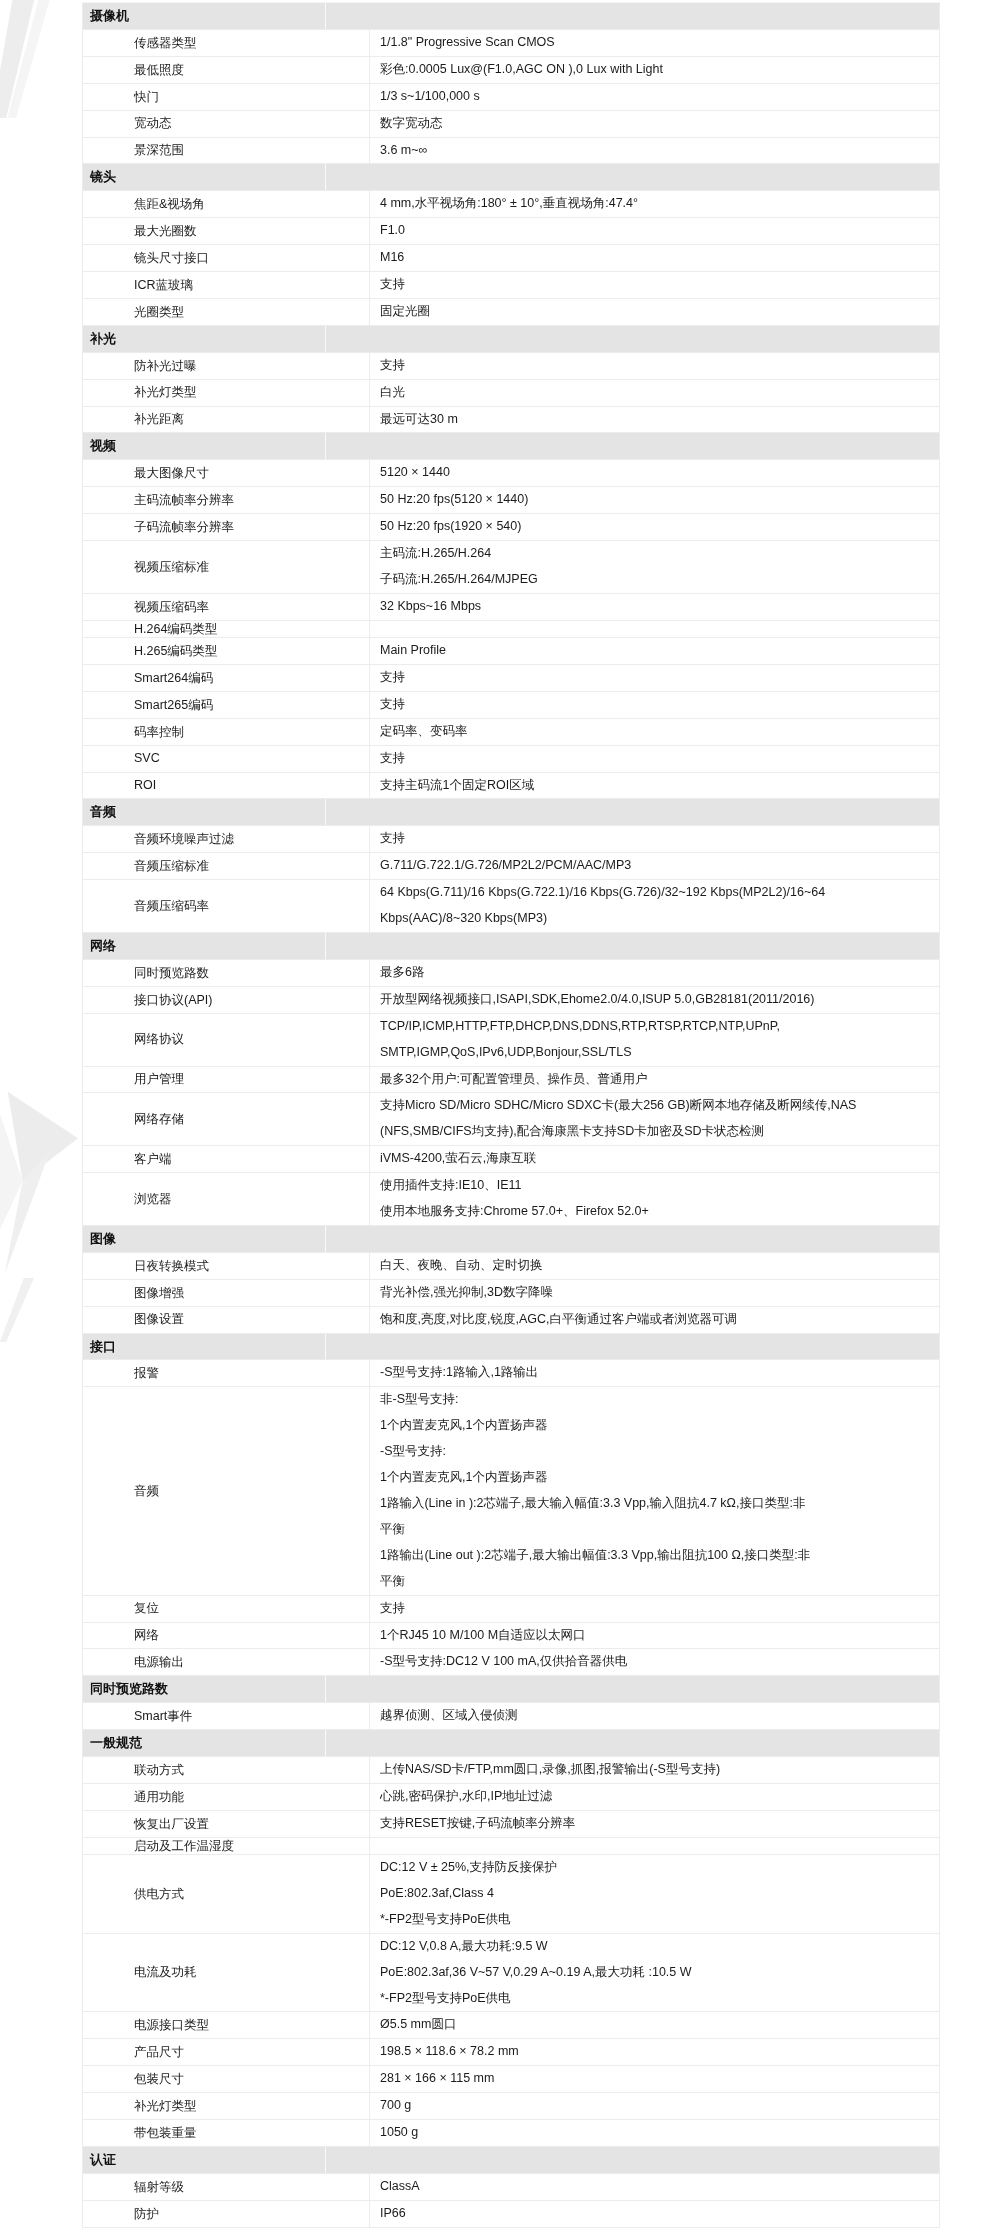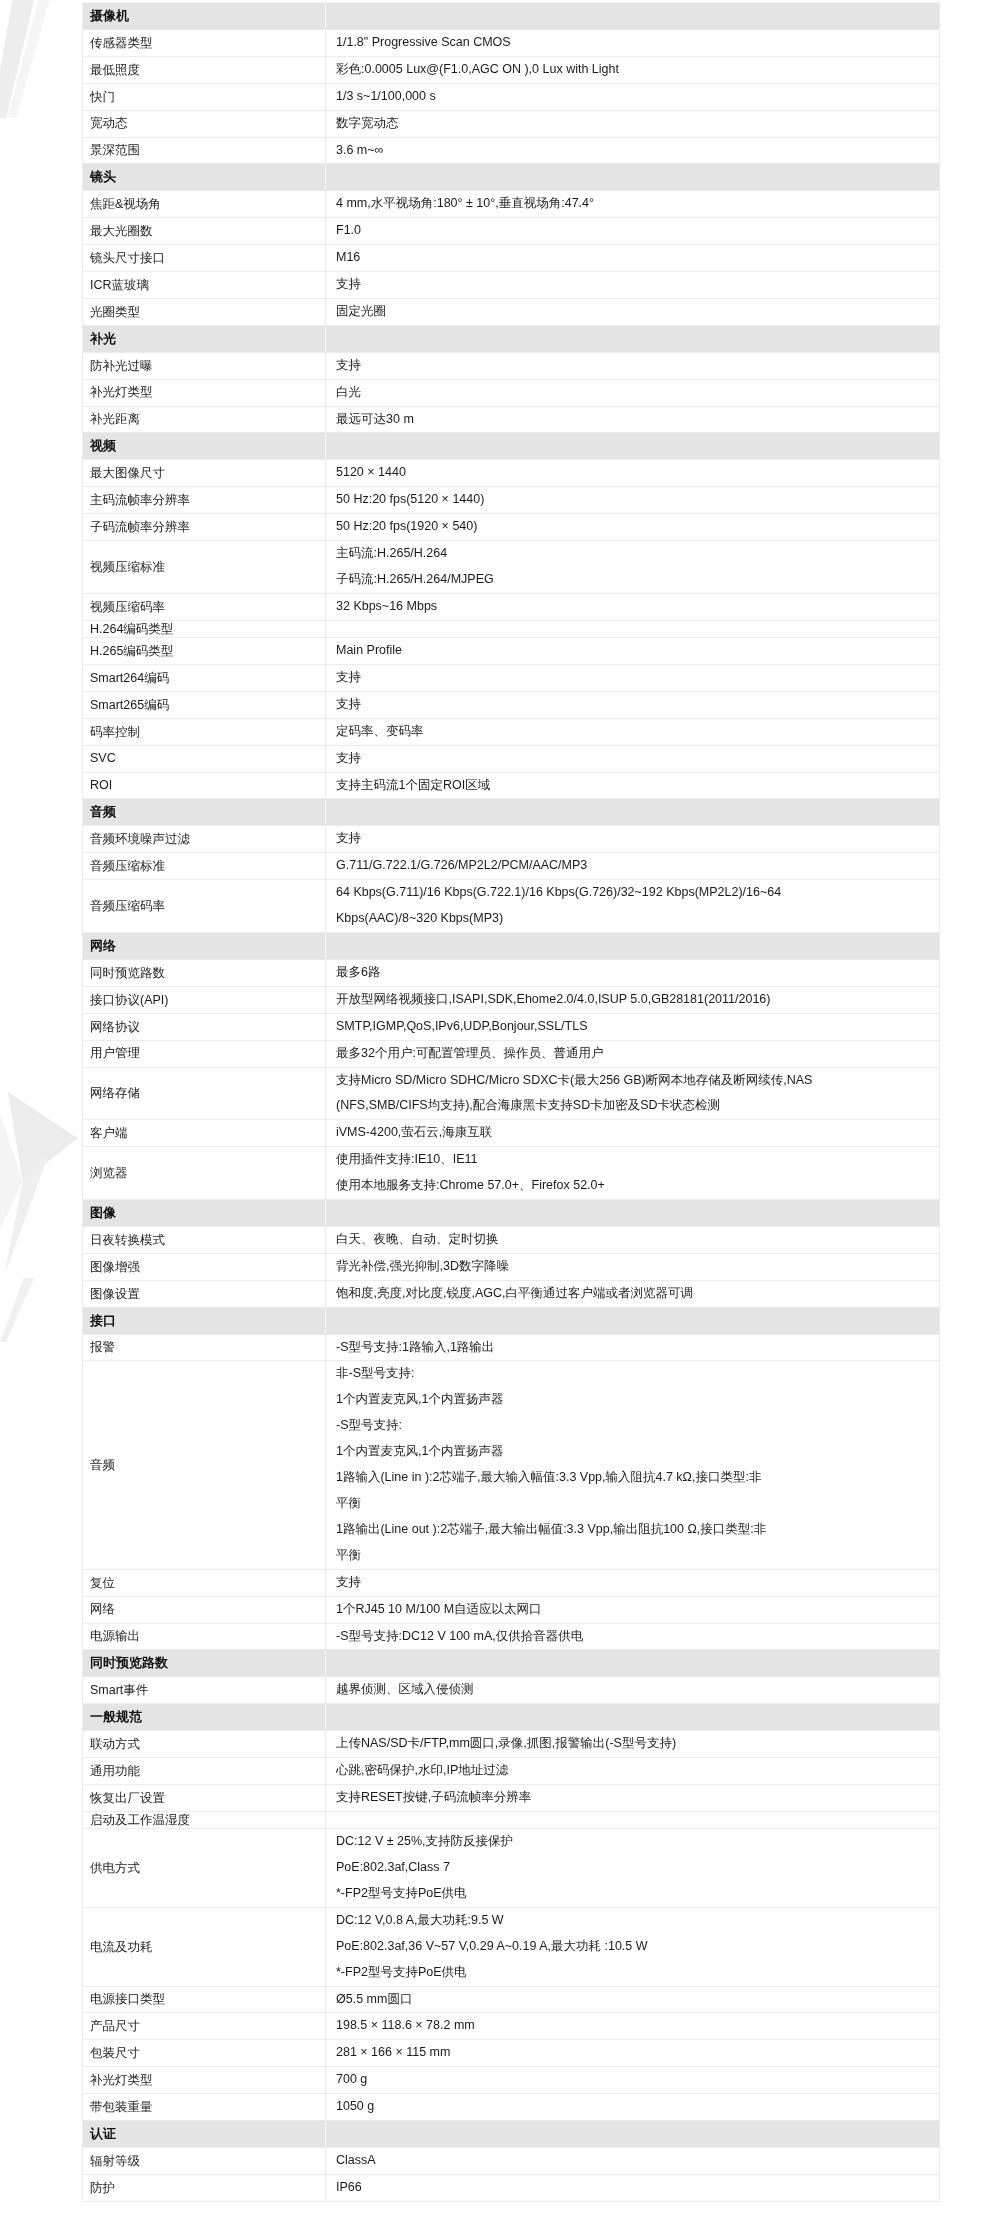--- a/index.html
+++ b/index.html
@@ -53,21 +53,21 @@
   }
   .row{
     display:flex;
     border-bottom:1px solid var(--border);
   }
   .lbl{
     flex:0 0 243px;width:243px;box-sizing:border-box;
     border-right:1px solid var(--border);
     padding-left:7px;padding-right:6px;
     display:flex;align-items:center;
-    font-size:12.5px;line-height:1.3;color:var(--txt);
+    font-size:12.5px;line-height:1.3;color:var(--txt);margin-left:44px;
   }
   .val{
     flex:1;min-width:0;
     padding-left:10px;
     display:flex;flex-direction:column;justify-content:center;
     font-size:12.5px;color:var(--txt);
   }
   .vline{line-height:var(--lh);white-space:nowrap;}
 </style>
 </head>
@@ -268,20 +268,21 @@
       </div>
       <div class="row">
         <div class="lbl">接口协议(API)</div>
         <div class="val">
           <div class="vline">开放型网络视频接口,ISAPI,SDK,Ehome2.0/4.0,ISUP 5.0,GB28181(2011/2016)</div>
         </div>
       </div>
       <div class="row">
         <div class="lbl">网络协议</div>
         <div class="val">
+          <div class="vline">TCP/IP,ICMP,HTTP,FTP,DHCP,DNS,DDNS,RTP,RTSP,RTCP,NTP,UPnP,</div>
           <div class="vline">SMTP,IGMP,QoS,IPv6,UDP,Bonjour,SSL/TLS</div>
         </div>
       </div>
       <div class="row">
         <div class="lbl">用户管理</div>
         <div class="val">
           <div class="vline">最多32个用户:可配置管理员、操作员、普通用户</div>
         </div>
       </div>
       <div class="row">
@@ -387,21 +388,21 @@
           <div class="vline">支持RESET按键,子码流帧率分辨率</div>
         </div>
       </div>
       <div class="row">
         <div class="lbl">启动及工作温湿度</div>
       </div>
       <div class="row">
         <div class="lbl">供电方式</div>
         <div class="val">
           <div class="vline">DC:12 V ± 25%,支持防反接保护</div>
-          <div class="vline">PoE:802.3af,Class  7</div>
+          <div class="vline">PoE:802.3af,Class  4</div>
           <div class="vline">*-FP2型号支持PoE供电</div>
         </div>
       </div>
       <div class="row">
         <div class="lbl">电流及功耗</div>
         <div class="val">
           <div class="vline">DC:12 V,0.8 A,最大功耗:9.5 W</div>
           <div class="vline">PoE:802.3af,36 V~57 V,0.29 A~0.19 A,最大功耗 :10.5 W</div>
           <div class="vline">*-FP2型号支持PoE供电</div>
         </div>

